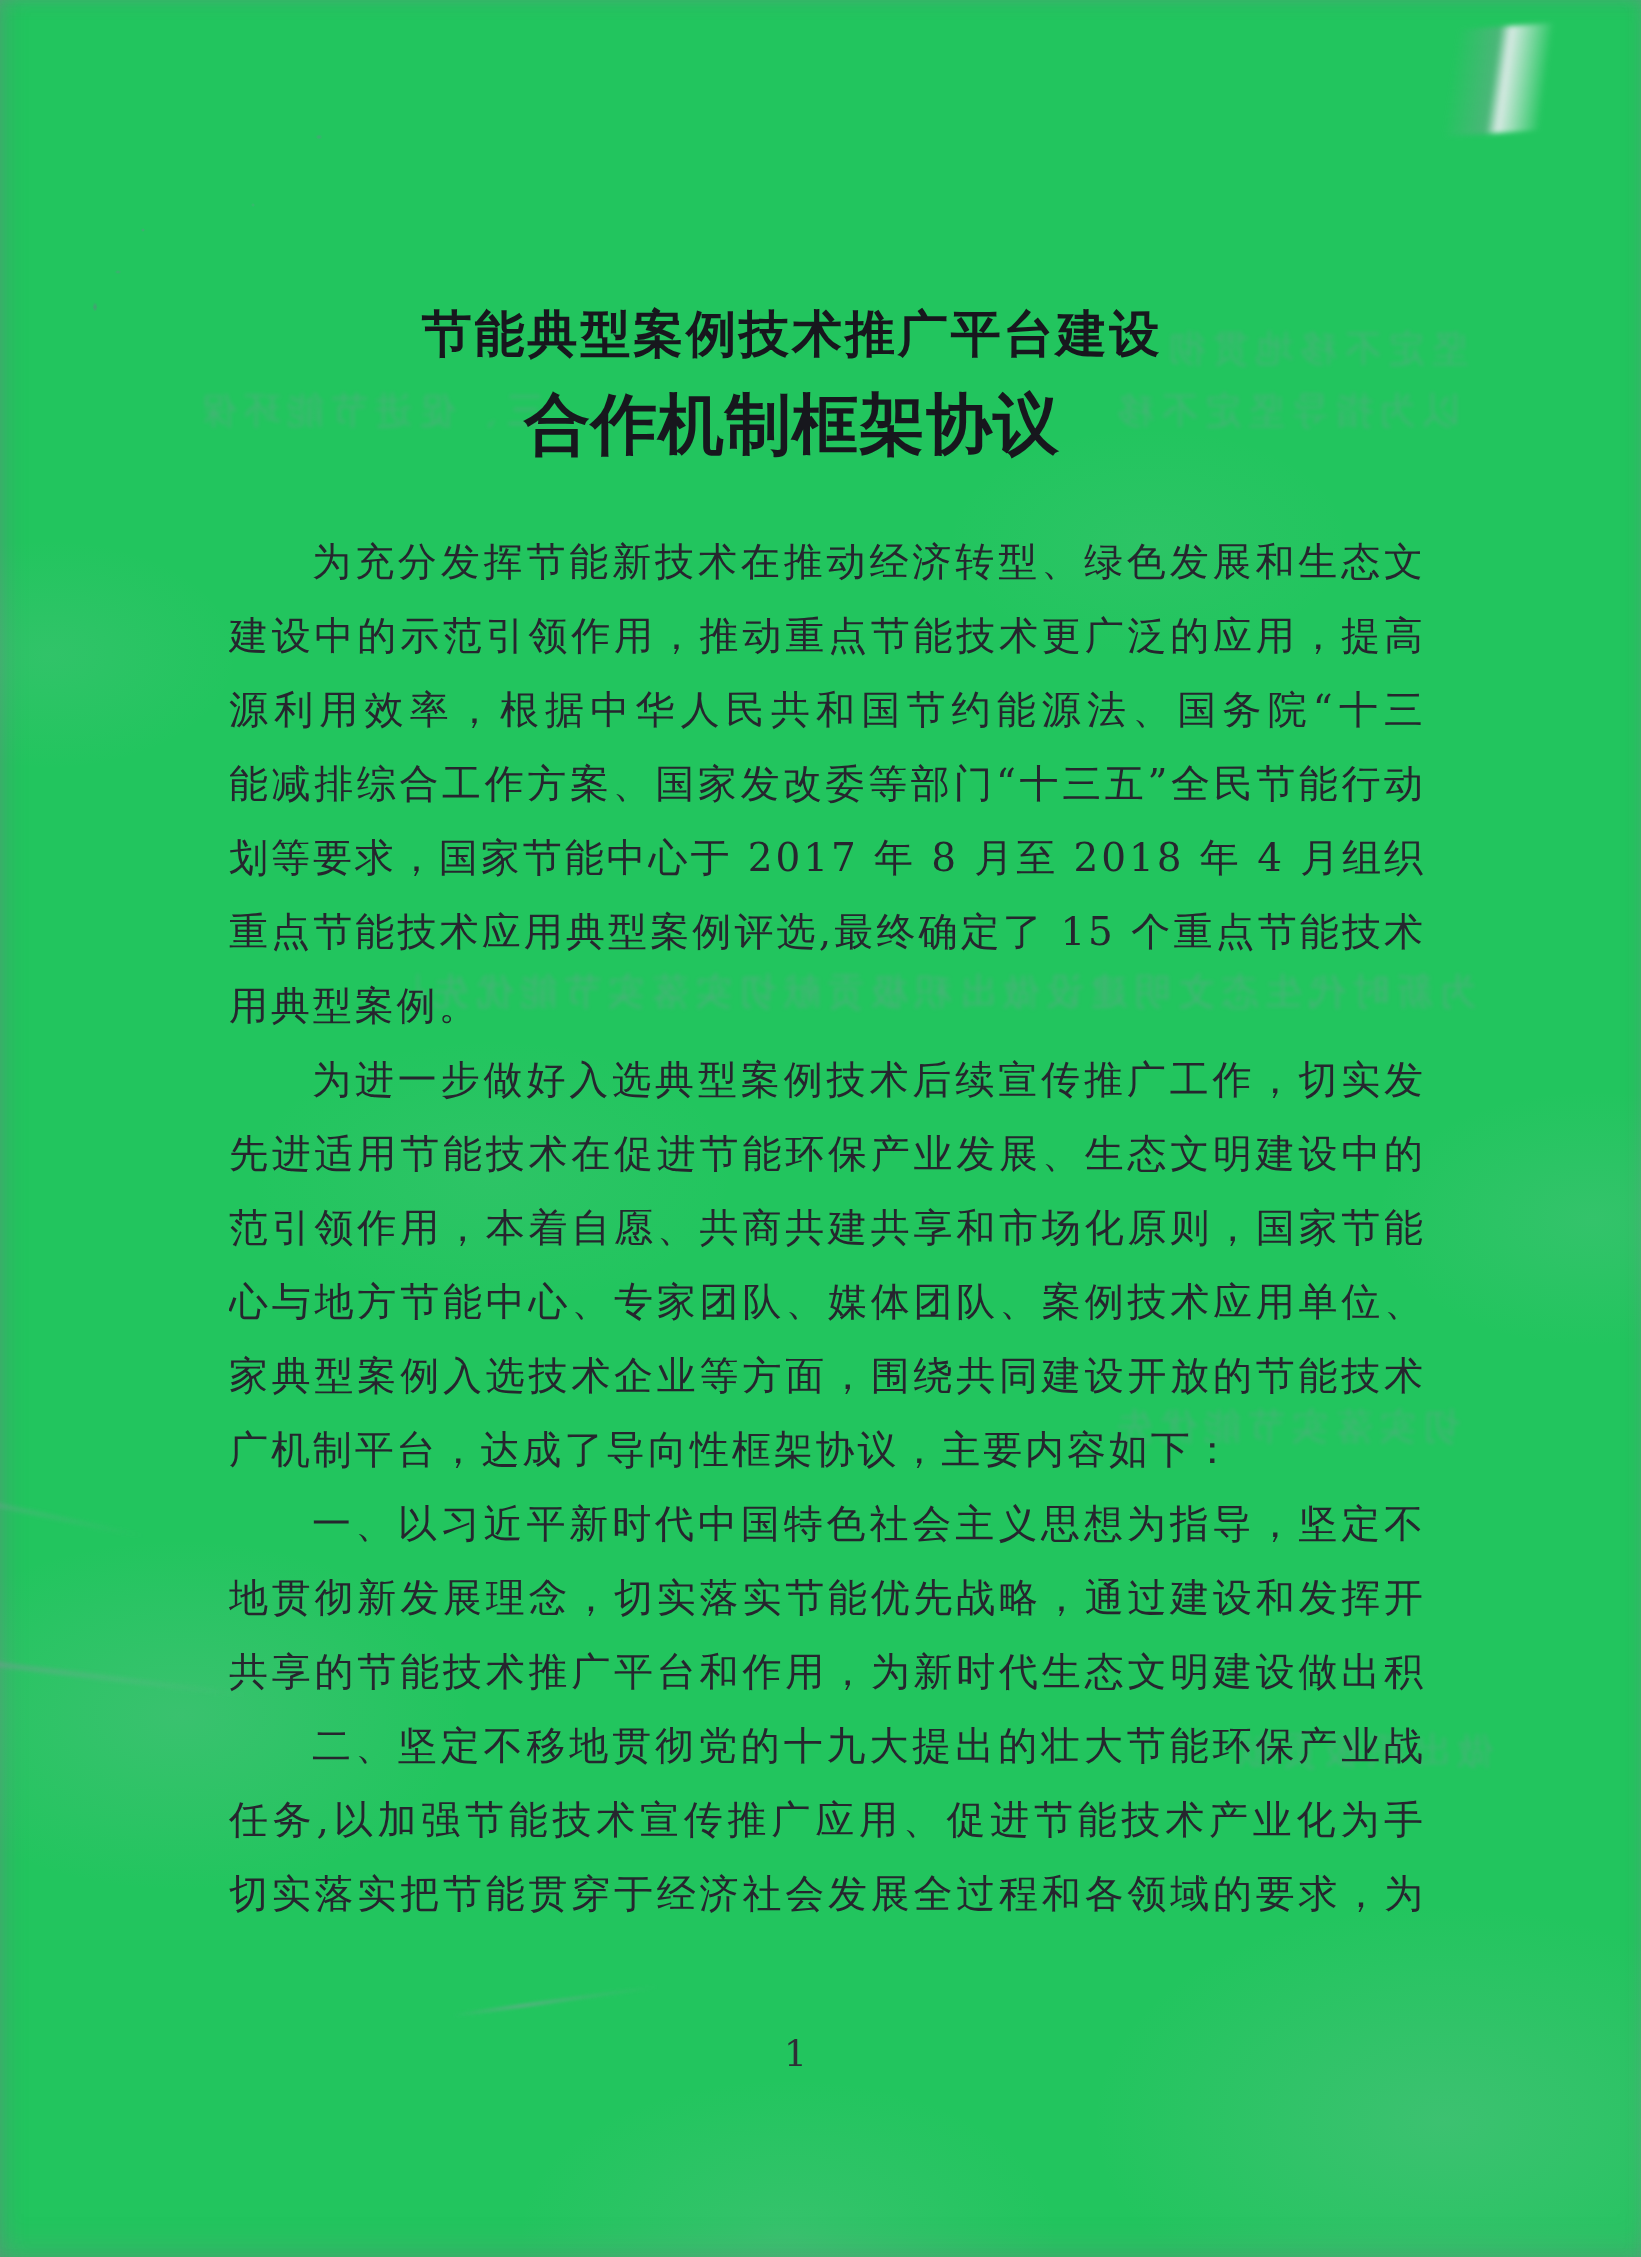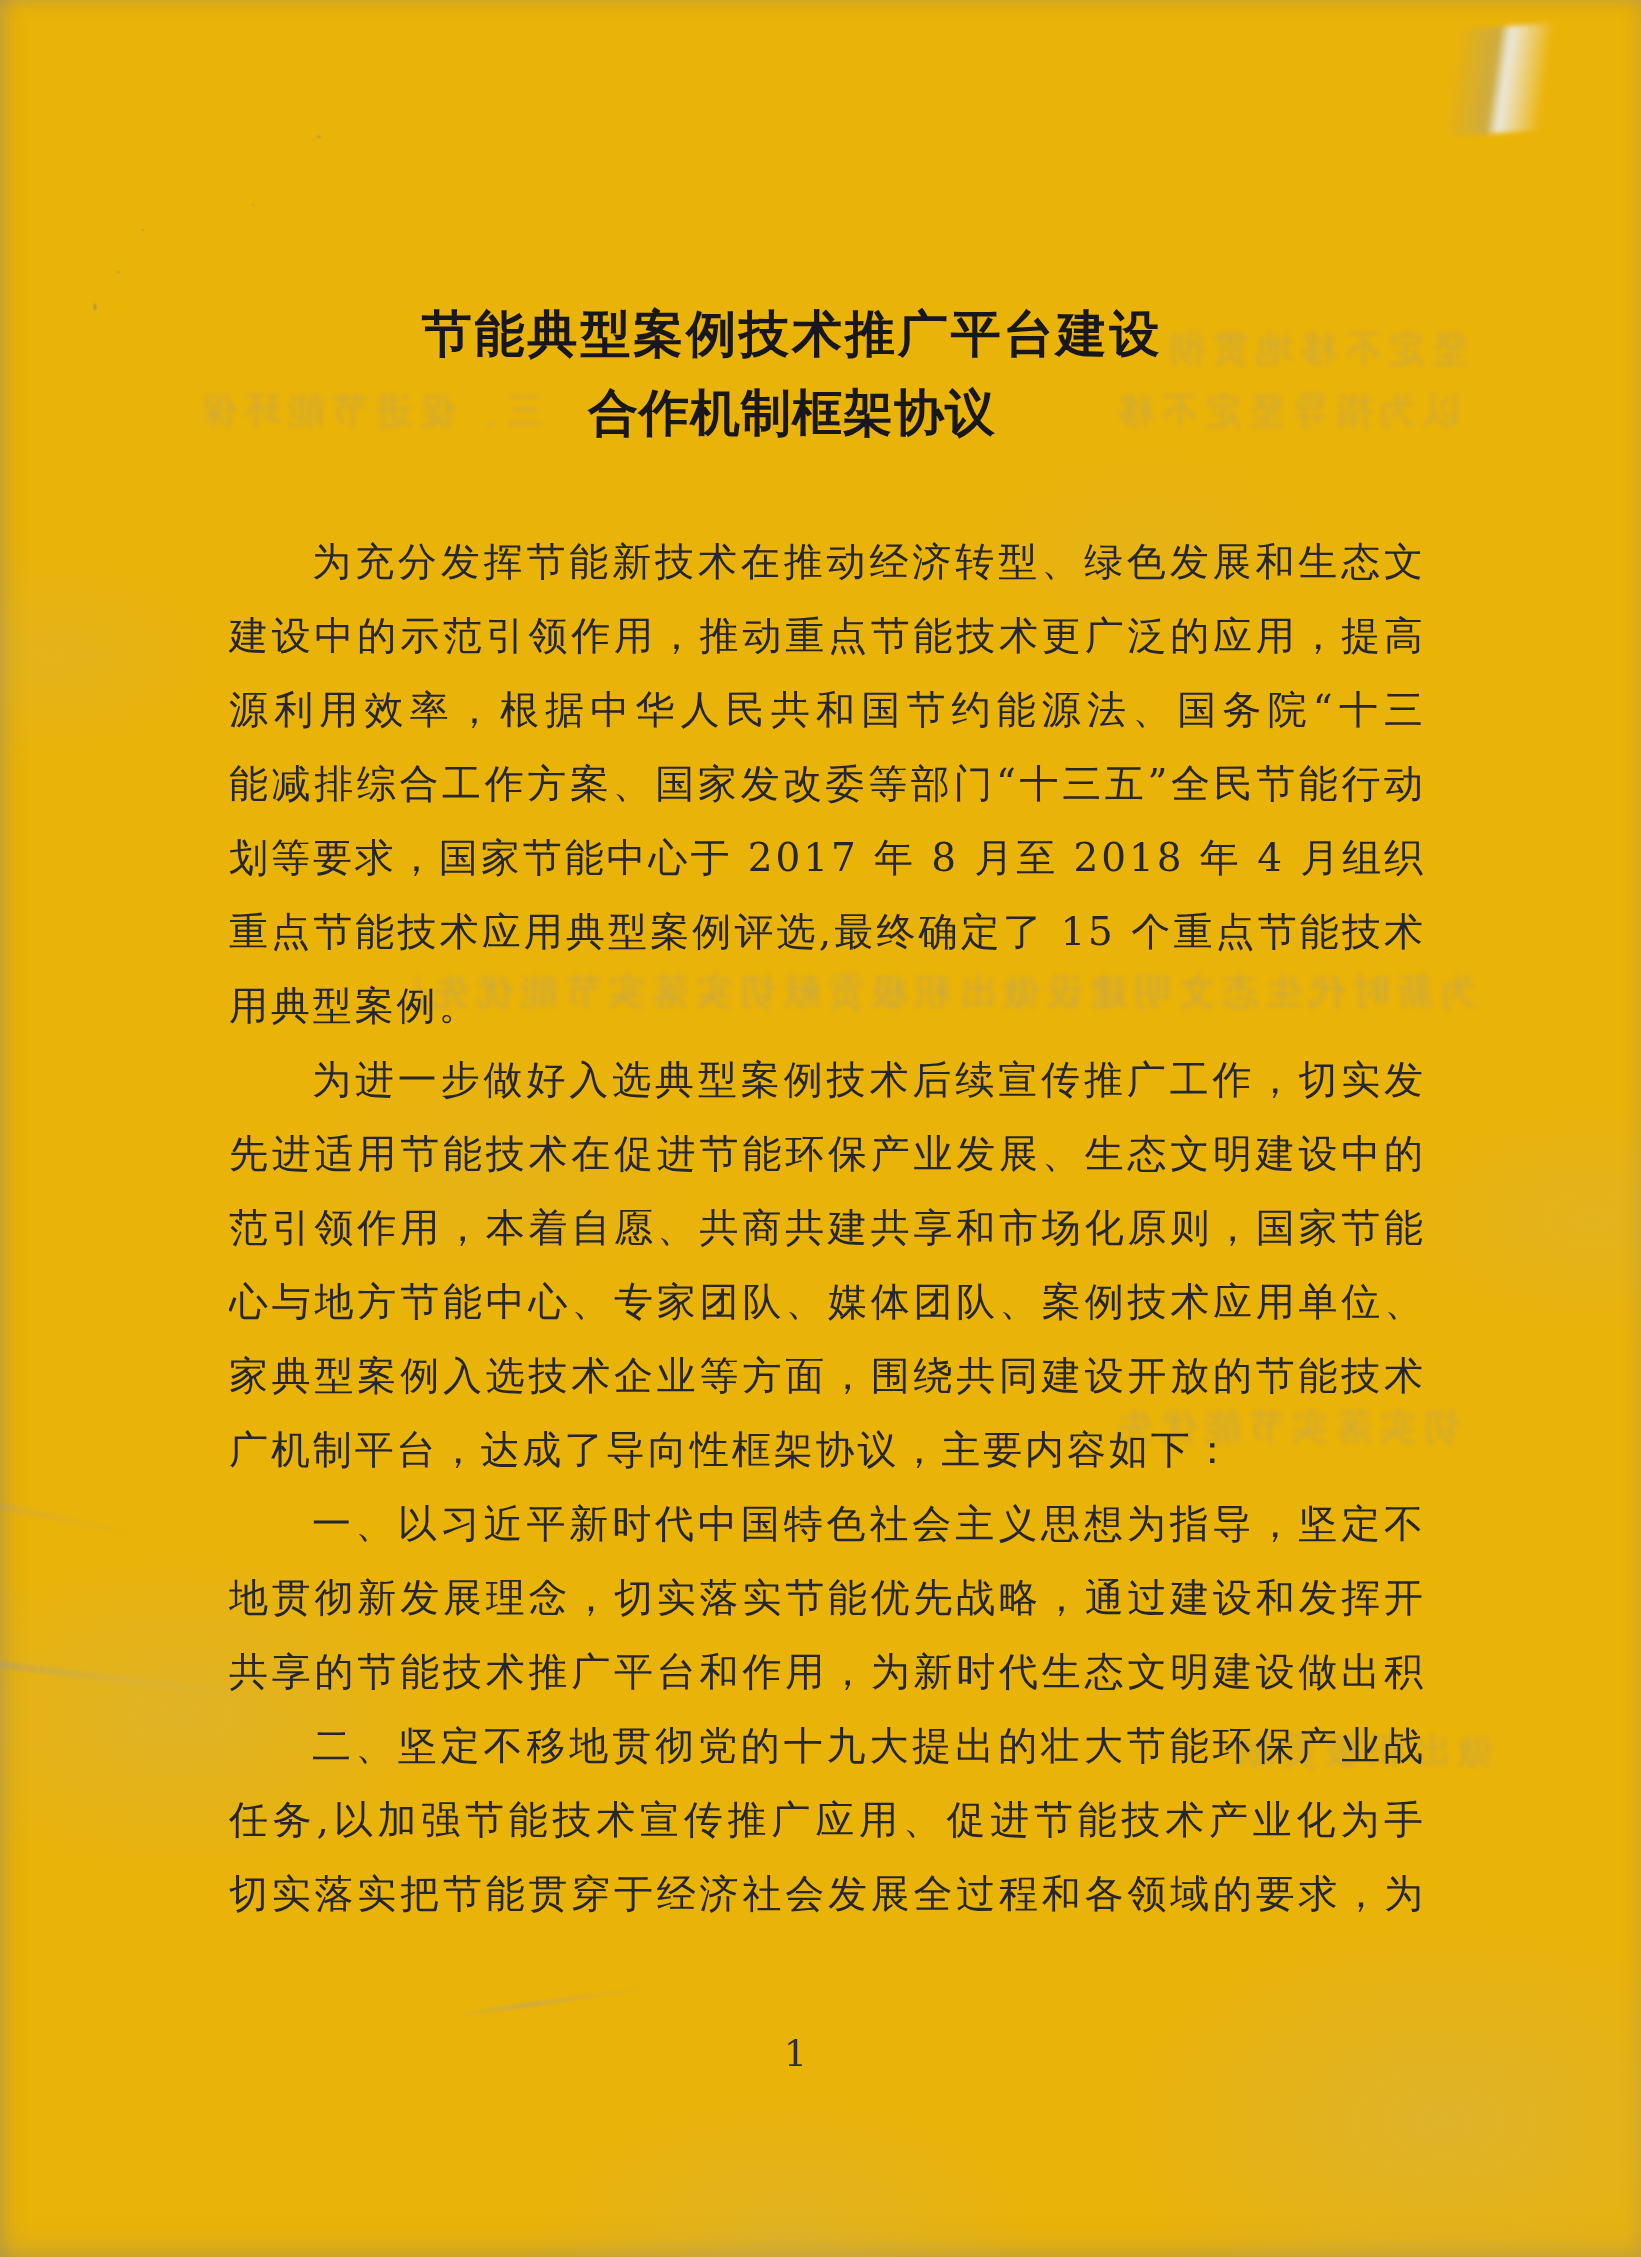--- a/index.html
+++ b/index.html
@@ -1,18 +1,18 @@
 <!DOCTYPE html>
 <html><head>
 <meta charset="utf-8">
 <style>
   html,body { margin:0; padding:0; background:#9a9aa0; }
   .scan {
     position:relative; width:1641px; height:2257px;
-    background:#eab308;
+    background:#22c55e;
     color:#2a2a32;
     font-family:"DejaVu Serif","Liberation Serif",serif;
     overflow:hidden;
     box-shadow: inset 15.4px 0 25px -13.5px rgba(120,124,136,.38),
                 inset -7.7px 0 17.4px -9.7px rgba(135,140,152,.28),
                 inset 0 11.6px 19.3px -11.6px rgba(135,140,152,.30),
                 inset 0 -19.3px 33px -15.4px rgba(125,130,144,.34);
   }
   
   .mottle {
@@ -54,21 +54,21 @@
       radial-gradient(2.9px 2.9px at 143px 230px, rgba(120,126,150,.45), transparent 70%),
       radial-gradient(4.8px 2.9px at 118px 272px, rgba(120,126,150,.38), transparent 70%),
       radial-gradient(4.8px 3.9px at 319px 137px, rgba(120,126,150,.42), transparent 70%),
       radial-gradient(2.9px 2.9px at 253px 205px, rgba(130,136,158,.30), transparent 70%);
   }
   .title-l1 { position:absolute; top:301px; left:174px; width:1236px; text-align:center;
     font-family:"DejaVu Sans","Liberation Sans",sans-serif; font-weight:700; color:#17171d;
     font-size:50px; letter-spacing:2.9px; }
   .title-l2 { position:absolute; top:380px; left:174px; width:1236px; text-align:center;
     font-family:"DejaVu Sans","Liberation Sans",sans-serif; font-weight:700; color:#17171d;
-    font-size:50px; letter-spacing:1px; }
+    font-size:66px; letter-spacing:1px; }
   
   .doc-body { position:absolute; top:525px; left:229px; width:1197px;
     font-size:39px; color:#26262e; }
   .bline {
     height:74px; line-height:74px; overflow:hidden;
     text-align:justify; text-align-last:justify; text-justify:inter-character;
     letter-spacing:2.9px; white-space:normal;
   }
   .bline.indent { padding-left:83px; }
   .bline.last { text-align:left; text-align-last:left; }

